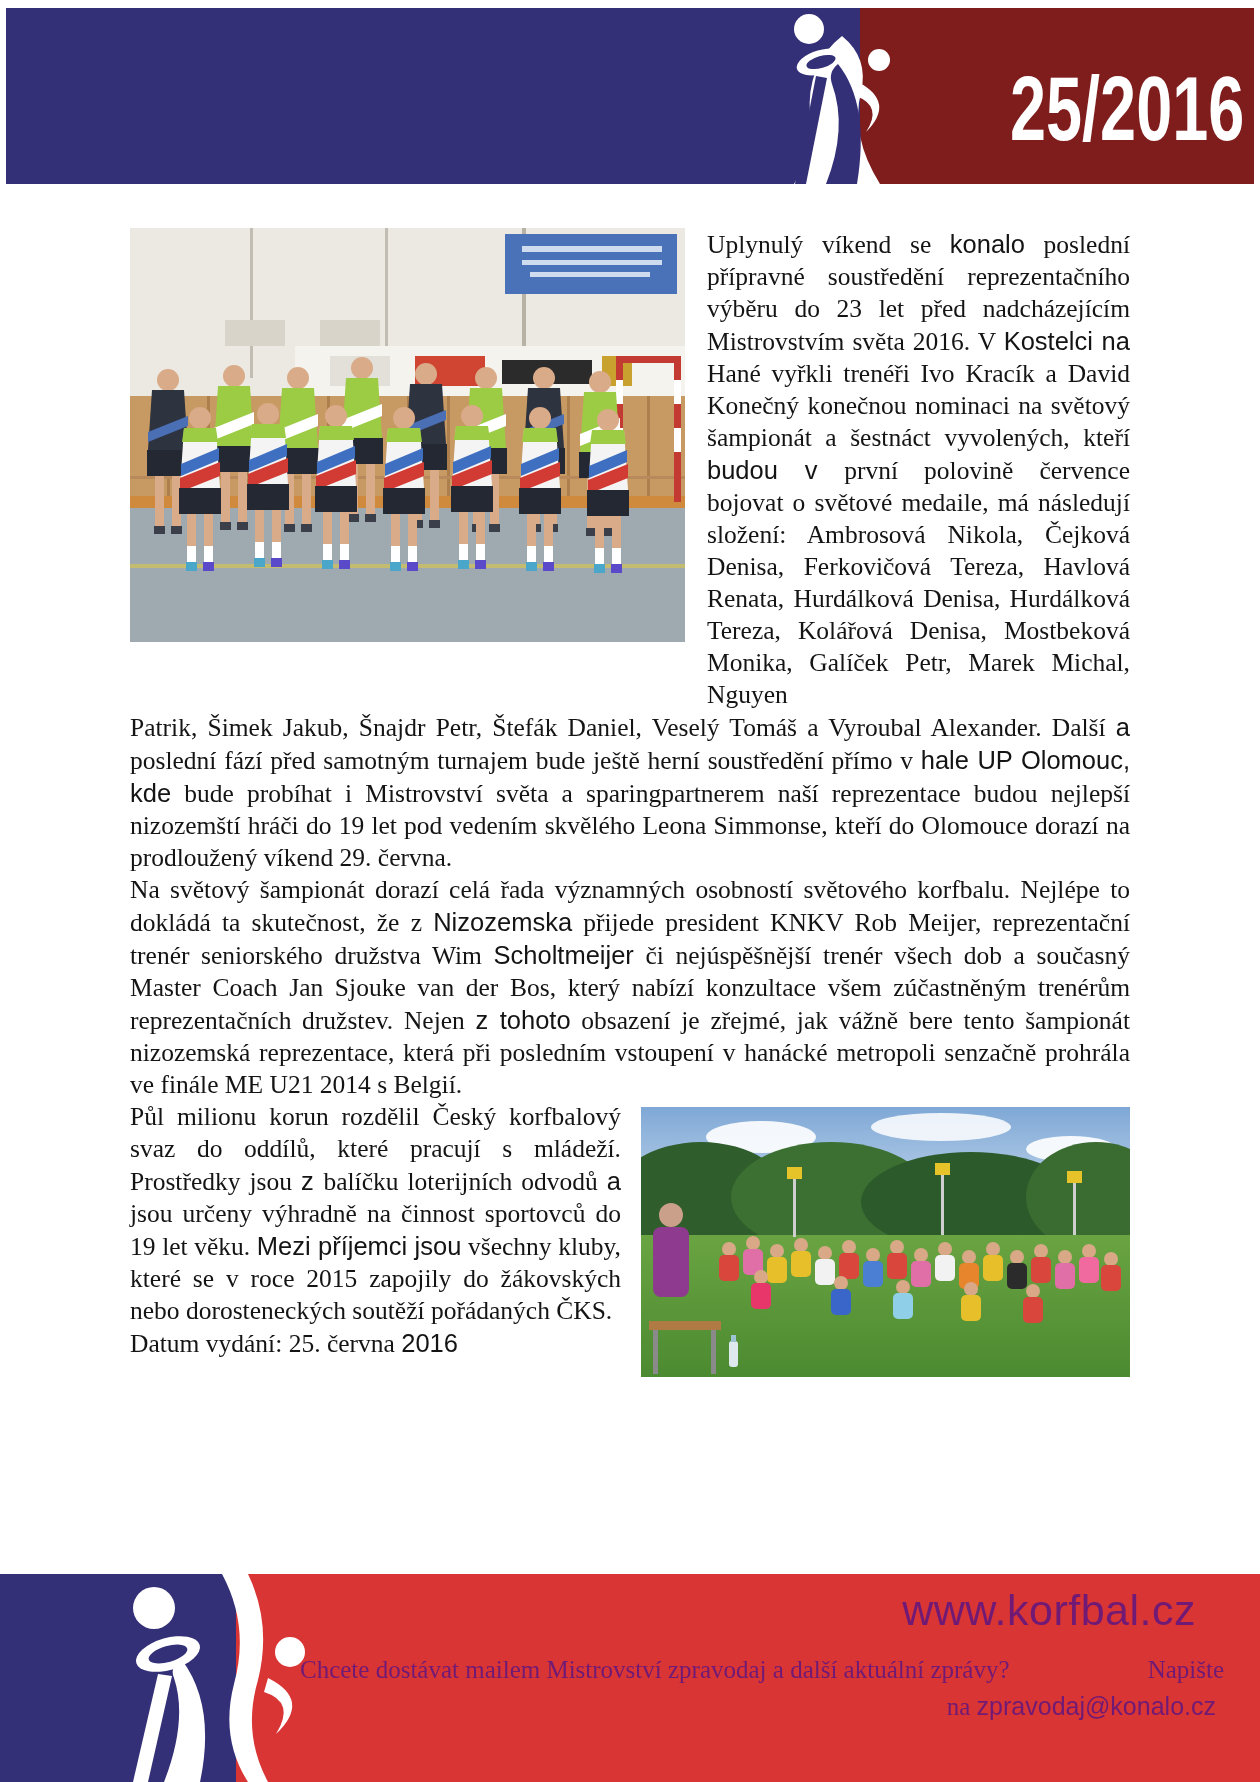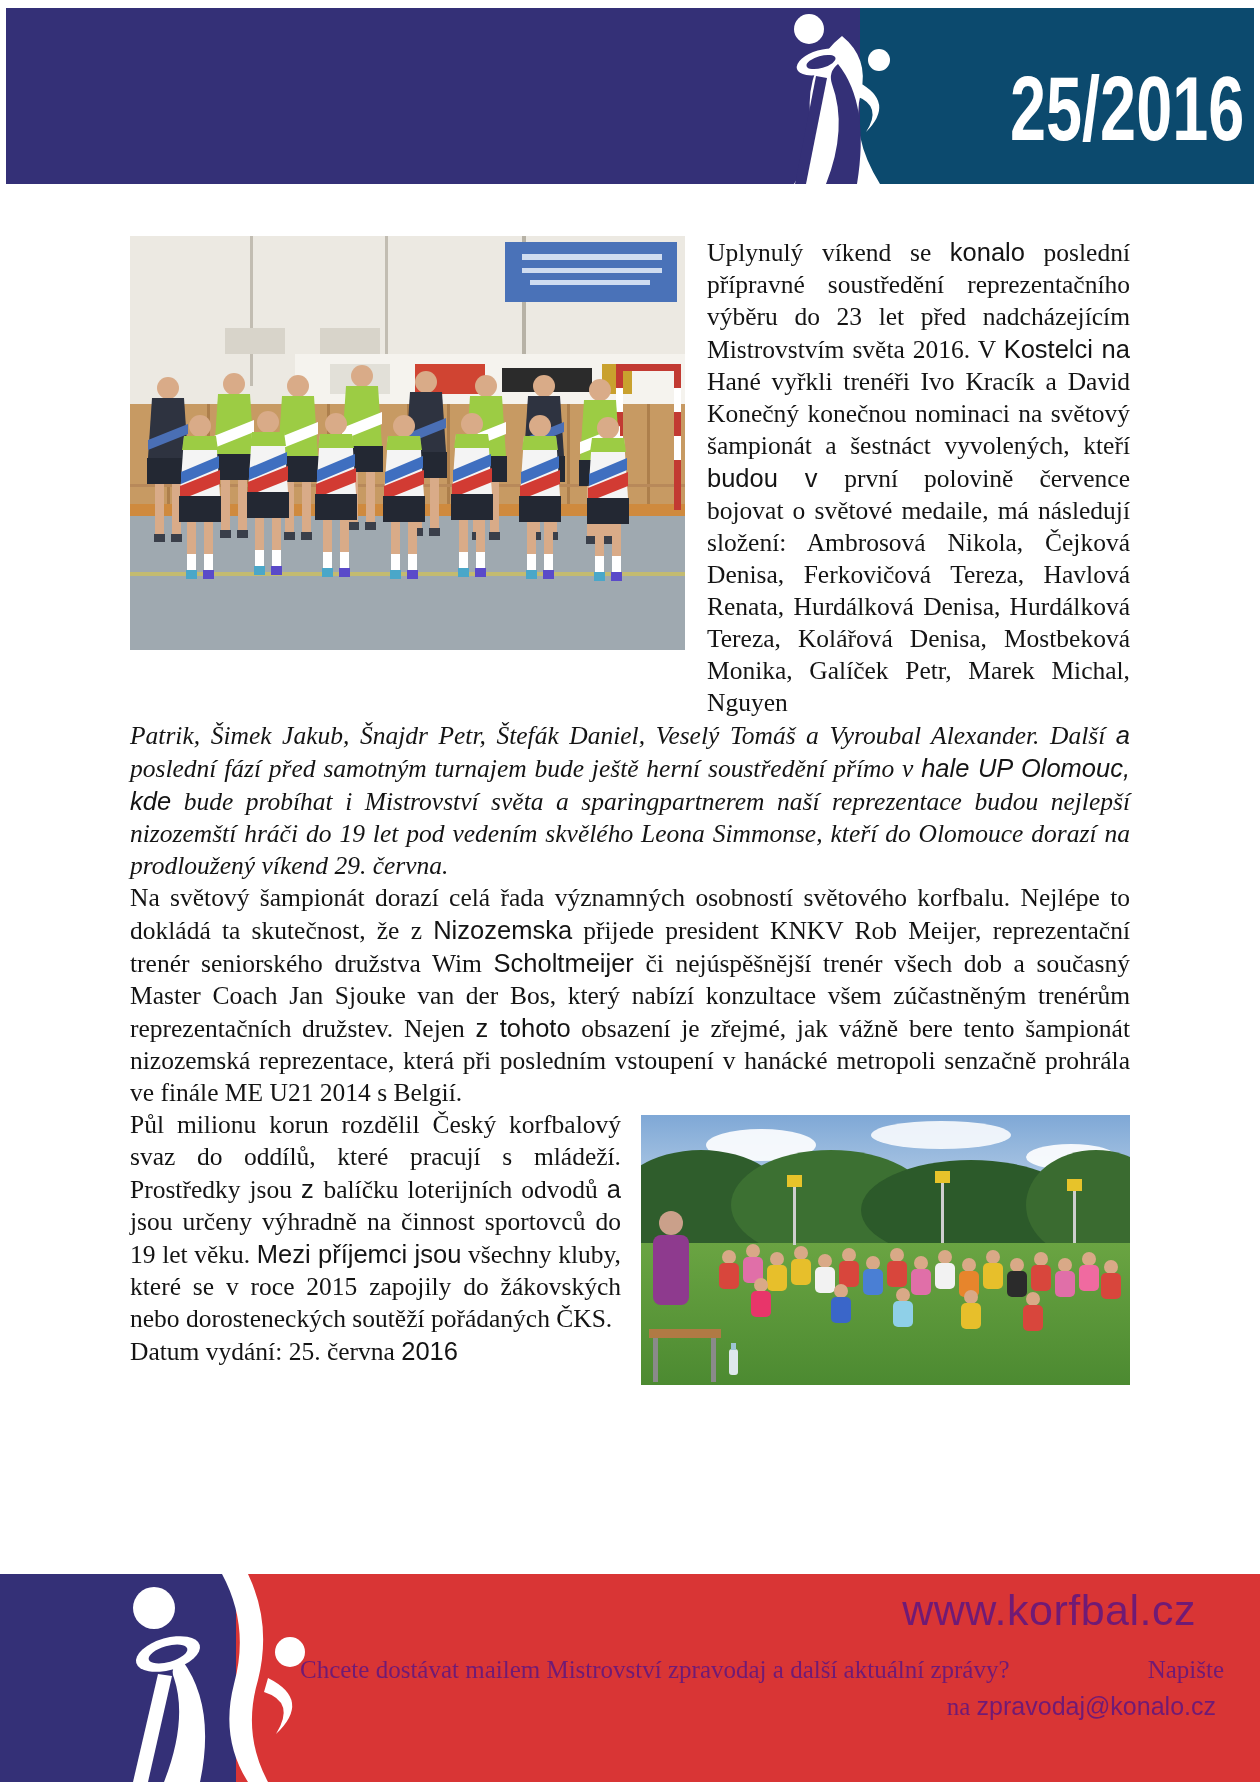--- a/index.html
+++ b/index.html
@@ -5,40 +5,40 @@
   html,body{margin:0;padding:0;}
   body{
     width:1260px;height:1782px;position:relative;background:#ffffff;
     font-family:"Liberation Serif",serif;color:#141414;overflow:hidden;
   }
   .sans{font-family:"Liberation Sans",sans-serif;}
 
   
   #header{position:absolute;left:6px;top:8px;width:1248px;height:176px;}
   .hdr-navy{position:absolute;left:0;top:0;width:854px;height:176px;background:#343077;}
-  .hdr-red{position:absolute;left:854px;top:0;right:0;height:176px;background:#0c4a6e;
+  .hdr-red{position:absolute;left:854px;top:0;right:0;height:176px;background:#7f1d1d;
            display:flex;align-items:center;justify-content:flex-end;}
   .hdr-titles{position:absolute;left:56px;top:14px;color:#fff;}
   .hdr-t1{font-family:"Liberation Serif",serif;font-weight:bold;font-size:61px;
           letter-spacing:1px;line-height:1.02;}
   .hdr-t2{font-family:"Liberation Sans",sans-serif;font-size:56px;letter-spacing:2px;
           line-height:1.0;margin-top:11px;}
   .issue{font-family:"Liberation Sans",sans-serif;font-weight:700;font-size:90px;color:#fff;
          transform:scaleX(.72);transform-origin:100% 50%;padding-right:14px;
          position:relative;top:13px;white-space:nowrap;}
   .hdr-logo{position:absolute;left:684px;top:0;width:216px;height:176px;}
 
   
-  #main{position:absolute;left:130px;top:236px;width:1000px;}
+  #main{position:absolute;left:130px;top:228px;width:1000px;}
   #main p{font-size:25.5px;line-height:32px;text-align:justify;margin:0;}
   .sec1{display:flex;gap:22px;align-items:flex-start;}
   .photo1{flex:0 0 555px;height:414px;}
   .photo1 svg,.photo2wrap svg{display:block;width:100%;height:100%;}
   .coltext{flex:1;}
-  .p1b{margin-top:5px;font-style:italic;}
+  .p1b{margin-top:5px;}
   .p2{margin-top:11px;}
   .p3{margin-top:9px;}
   .photo2wrap{float:right;width:489px;height:270px;margin:6px 0 14px 20px;}
   .p4{margin-top:25px;}
   .dateline{margin-top:13px;text-align:left !important;}
 
   
   #footer{position:absolute;left:0;top:1574px;width:1260px;height:168px;color:#701a75;border-radius:6px;}
   .ftr-navy{position:absolute;left:0;top:0;width:236px;height:208px;background:#343077;}
   .ftr-red{position:absolute;left:236px;top:0;right:0;height:208px;background:#d93535;}

